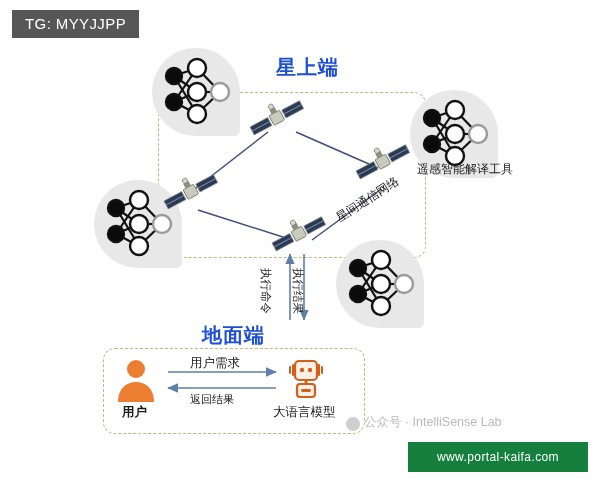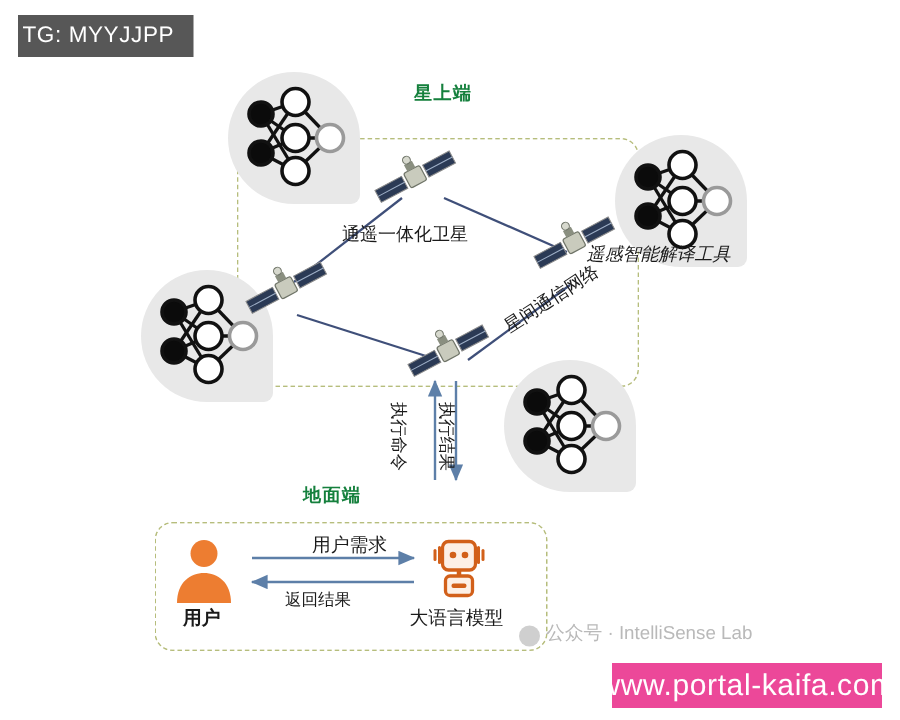--- a/index.html
+++ b/index.html
@@ -30,44 +30,44 @@
     color: #ffffff;
     font-size: 15px;
     letter-spacing: 0.4px;
     display: flex;
     align-items: center;
     justify-content: center;
     white-space: nowrap;
   }
   #tg-badge {
     left: 12px; top: 10px;
-    padding: 5px 13px 6px 3px;
+    padding: 5px 13px 6px 13px;
   }
   #url-badge {
     left: 408px; top: 442px;
     width: 180px; height: 30px;
-    font-size: 20px;
-    background: #ec4899;
+    font-size: 12px;
+    background: #15803d;
   }
 
   
   .panel {
     position: absolute;
     border: 1.6px dashed #b6bd7c;
     border-radius: 12px;
     box-sizing: border-box;
   }
   #space-panel { left: 158px; top: 92px; width: 268px; height: 166px; }
   #ground-panel { left: 103px; top: 348px; width: 262px; height: 86px; }
 
   .panel-title {
     position: absolute;
-    font-size: 12px;
+    font-size: 20px;
     font-weight: bold;
-    color: #15803d;
+    color: #1d4ed8;
     white-space: nowrap;
     letter-spacing: 1px;
   }
   #space-title  { left: 276px; top: 54px; }
   #ground-title { left: 202px; top: 322px; }
 
   
   .nn {
     position: absolute;
     width: 92px;
@@ -94,28 +94,28 @@
   }
 
   
   .dlabel {
     position: absolute;
     font-size: 11.5px;
     color: #1a1a1a;
     white-space: nowrap;
   }
   #lbl-sat-name  { left: 228px; top: 148px; font-size: 12px; }
-  #lbl-rs-tool   { left: 391px; top: 161px; font-size: 12px; font-style: italic; }
+  #lbl-rs-tool   { left: 417px; top: 161px; font-size: 12px; }
   #lbl-isl       { left: 333px; top: 212px; font-size: 12px;
                    transform: rotate(-33deg); transform-origin: left top; }
   #lbl-cmd       { left: 273px; top: 268px; font-size: 11.5px;
                    transform: rotate(90deg); transform-origin: left top; }
   #lbl-res       { left: 305px; top: 268px; font-size: 11.5px;
                    transform: rotate(90deg); transform-origin: left top; }
-  #lbl-demand    { left: 208px; top: 355px; font-size: 12.5px; }
+  #lbl-demand    { left: 190px; top: 355px; font-size: 12.5px; }
   #lbl-return    { left: 190px; top: 392px; font-size: 11px; }
   #lbl-user      { left: 122px; top: 404px; font-size: 12.5px; font-weight: bold; }
   #lbl-llm       { left: 273px; top: 404px; font-size: 12.5px; }
 
   
   #user-icon { position: absolute; left: 114px; top: 358px; width: 44px; height: 44px; }
   #robot-icon { position: absolute; left: 283px; top: 356px; width: 46px; height: 46px; }
 
   
   #watermark {
@@ -326,21 +326,20 @@
       <line x1="7" y1="11" x2="7" y2="17"></line>
       <line x1="10" y1="9" x2="10" y2="19"></line>
       <line x1="39" y1="11" x2="39" y2="17"></line>
       <line x1="36" y1="9" x2="36" y2="19"></line>
     </g>
   </svg>
 
   <div class="panel-title" id="space-title">星上端</div>
   <div class="panel-title" id="ground-title">地面端</div>
 
-  <div class="dlabel" id="lbl-sat-name">通遥一体化卫星</div>
   <div class="dlabel" id="lbl-rs-tool">遥感智能解译工具</div>
   <div class="dlabel" id="lbl-isl">星间通信网络</div>
 
   <div class="dlabel" id="lbl-cmd">执行命令</div>
   <div class="dlabel" id="lbl-res">执行结果</div>
 
   <div class="dlabel" id="lbl-demand">用户需求</div>
   <div class="dlabel" id="lbl-return">返回结果</div>
   <div class="dlabel" id="lbl-user">用户</div>
   <div class="dlabel" id="lbl-llm">大语言模型</div>

